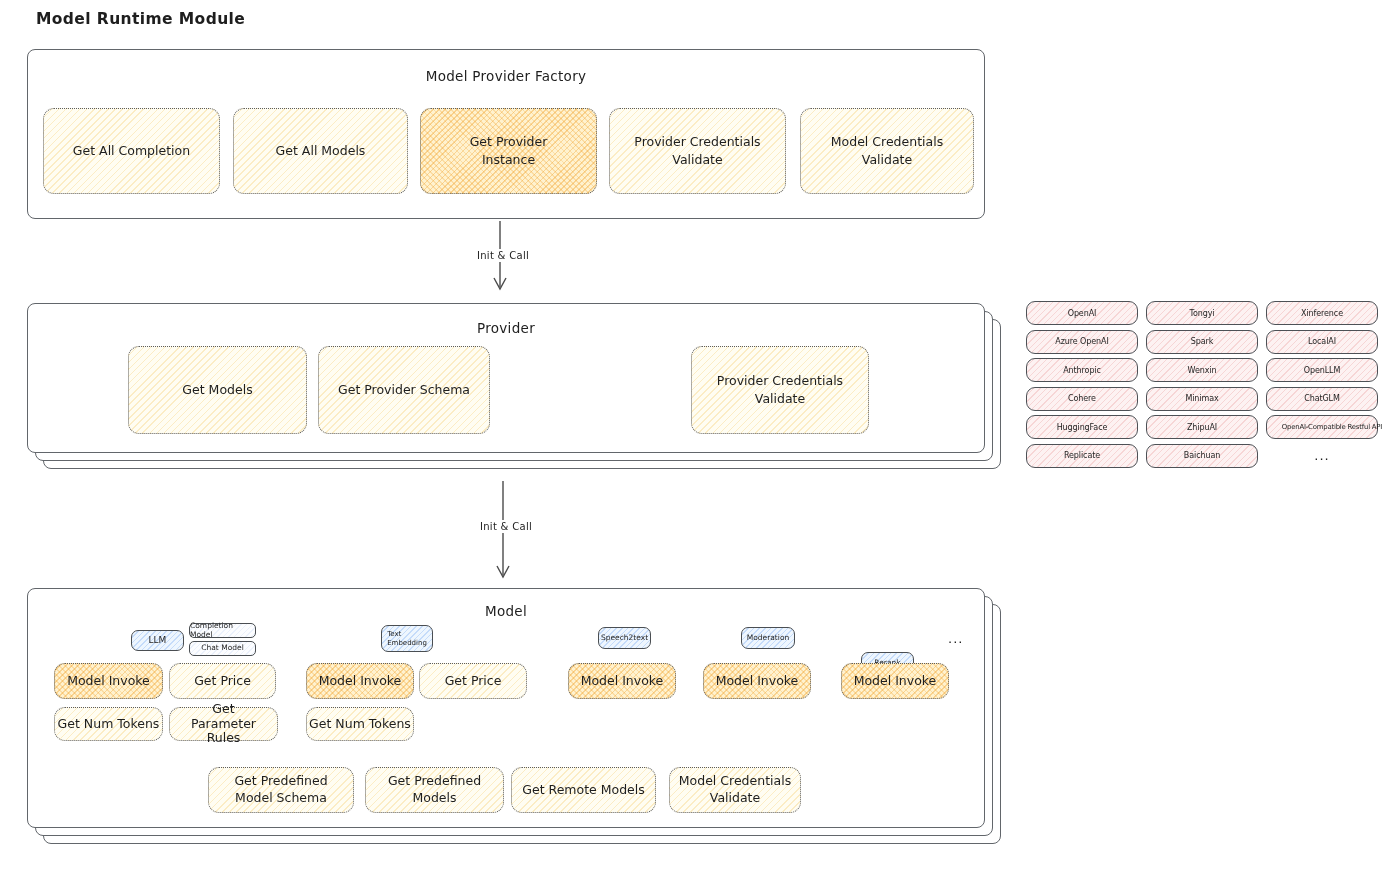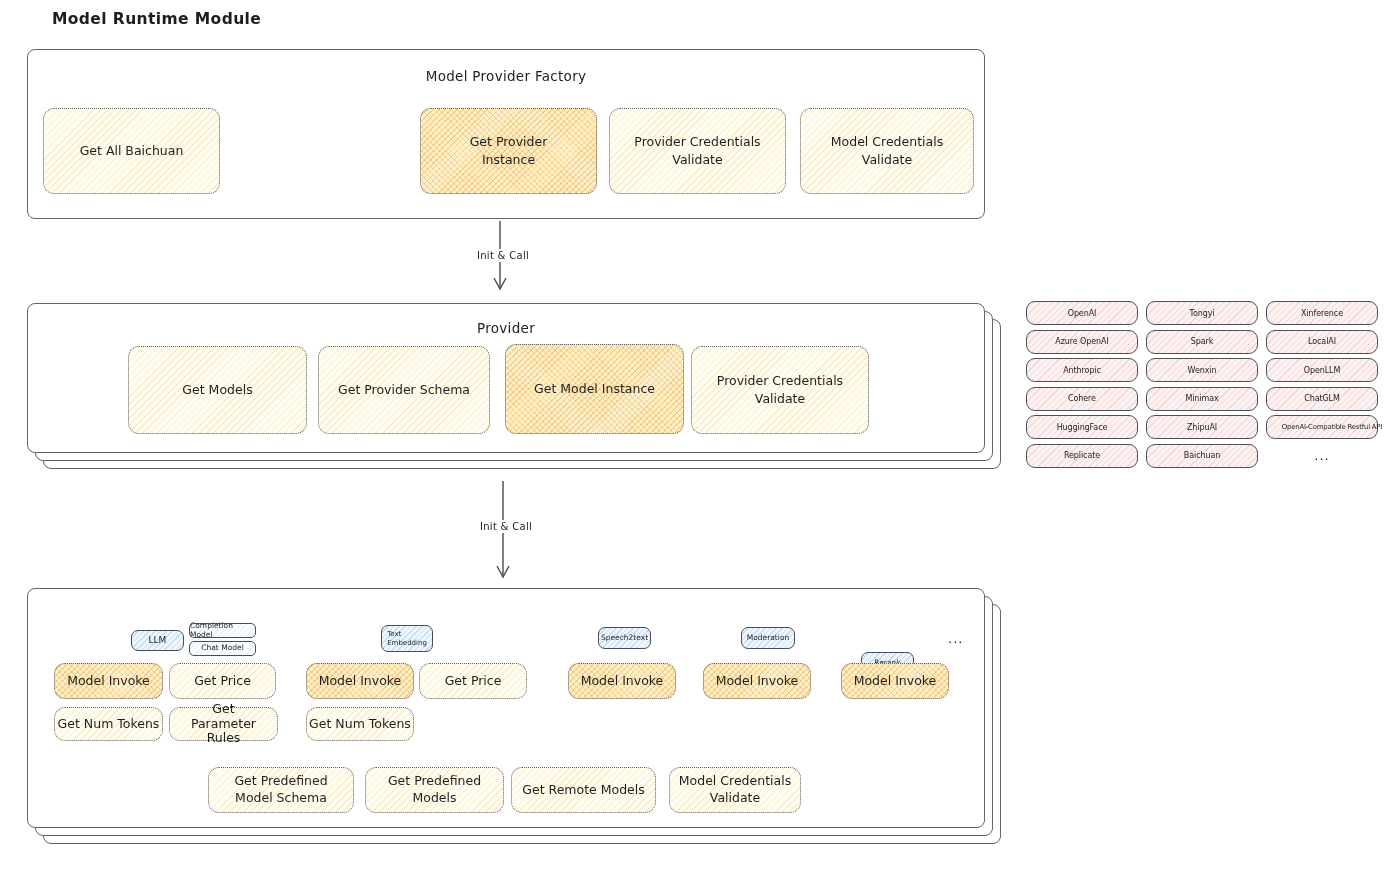--- a/index.html
+++ b/index.html
@@ -69,53 +69,53 @@
   .more-cell{
     display:flex;align-items:center;justify-content:center;font-size:13px;
     letter-spacing:1px;
   }
   
   .arrow-label{
     position:absolute;text-align:center;font-size:10px;background:#fff;
     padding:1px 3px;letter-spacing:.3px;
   }
   .diagram-title{
-    position:absolute;left:52px;top:10px;font-size:15.5px;font-weight:bold;
+    position:absolute;left:36px;top:10px;font-size:15.5px;font-weight:bold;
     letter-spacing:.4px;
   }
   .ellipsis{position:absolute;font-size:13px;letter-spacing:1px;}
 </style>
 </head>
 <body>
 
 <div id="canvas">
 
   <div class="diagram-title">Model Runtime Module</div>
 
   <div class="sheet" style="left:27px;top:49px;width:958px;height:170px;">
     <div class="box-header">Model Provider Factory</div>
-    <div class="method-box fill-yellow nw" style="left:15px;top:58px;width:177px;height:86px;">Get All Baichuan</div>
+    <div class="method-box fill-yellow nw" style="left:15px;top:58px;width:177px;height:86px;">Get All Completion</div>
+    <div class="method-box fill-yellow nw" style="left:205px;top:58px;width:175px;height:86px;">Get All Models</div>
     <div class="method-box fill-orange narrow" style="left:392px;top:58px;width:177px;height:86px;">Get Provider Instance</div>
     <div class="method-box fill-yellow" style="left:581px;top:58px;width:177px;height:86px;">Provider Credentials Validate</div>
     <div class="method-box fill-yellow" style="left:772px;top:58px;width:174px;height:86px;">Model Credentials Validate</div>
   </div>
 
   <svg class="abs" style="left:490px;top:221px;" width="20" height="74">
     <line x1="10" y1="0" x2="10" y2="66" stroke="#4a4a4a" stroke-width="1.4"></line>
     <polyline points="4,57 10,68 16,57" fill="none" stroke="#4a4a4a" stroke-width="1.4"></polyline>
   </svg>
   <div class="arrow-label" style="left:463px;top:249px;width:74px;">Init &amp; Call</div>
 
   <div class="sheet" style="left:43px;top:319px;width:958px;height:150px;"></div>
   <div class="sheet" style="left:35px;top:311px;width:958px;height:150px;"></div>
   <div class="sheet" style="left:27px;top:303px;width:958px;height:150px;">
     <div class="box-header" style="top:16px;">Provider</div>
     <div class="method-box fill-yellow nw" style="left:100px;top:42px;width:179px;height:88px;">Get Models</div>
     <div class="method-box fill-yellow nw" style="left:290px;top:42px;width:172px;height:88px;">Get Provider Schema</div>
-    <div class="method-box fill-orange nw" style="left:477px;top:40px;width:179px;height:90px;">Get Model Instance</div>
     <div class="method-box fill-yellow" style="left:663px;top:42px;width:178px;height:88px;">Provider Credentials Validate</div>
   </div>
 
   <div id="provider-grid">
     <div class="pink-cell fill-pink">OpenAI</div>
     <div class="pink-cell fill-pink">Tongyi</div>
     <div class="pink-cell fill-pink">Xinference</div>
     <div class="pink-cell fill-pink">Azure OpenAI</div>
     <div class="pink-cell fill-pink">Spark</div>
     <div class="pink-cell fill-pink">LocalAI</div>
@@ -135,20 +135,21 @@
 
   <svg class="abs" style="left:493px;top:481px;" width="20" height="102">
     <line x1="10" y1="0" x2="10" y2="94" stroke="#4a4a4a" stroke-width="1.4"></line>
     <polyline points="4,85 10,96 16,85" fill="none" stroke="#4a4a4a" stroke-width="1.4"></polyline>
   </svg>
   <div class="arrow-label" style="left:466px;top:520px;width:74px;">Init &amp; Call</div>
 
   <div class="sheet" style="left:43px;top:604px;width:958px;height:240px;"></div>
   <div class="sheet" style="left:35px;top:596px;width:958px;height:240px;"></div>
   <div class="sheet" style="left:27px;top:588px;width:958px;height:240px;">
+    <div class="box-header" style="top:14px;">Model</div>
 
     <div class="tab fill-blue" style="left:103px;top:41px;width:53px;height:21px;font-size:9px;">LLM</div>
     <div class="tab tab-small fill-faintblue" style="left:161px;top:34px;width:67px;height:15px;">Completion Model</div>
     <div class="tab tab-small fill-faintblue" style="left:161px;top:52px;width:67px;height:15px;">Chat Model</div>
     <div class="tab fill-blue" style="left:353px;top:36px;width:52px;height:27px;font-size:7px;padding:2px 6px;">Text Embedding</div>
     <div class="tab fill-blue" style="left:570px;top:38px;width:53px;height:22px;font-size:7.5px;">Speech2text</div>
     <div class="tab fill-blue" style="left:704px;top:38px;width:54px;height:22px;font-size:7.5px;margin-left:9px;">Moderation</div>
     <div class="tab fill-blue" style="left:833px;top:38px;width:53px;height:22px;font-size:7.5px;margin-top:25px;">Rerank</div>
     <div class="ellipsis" style="left:920px;top:42px;">...</div>
 

